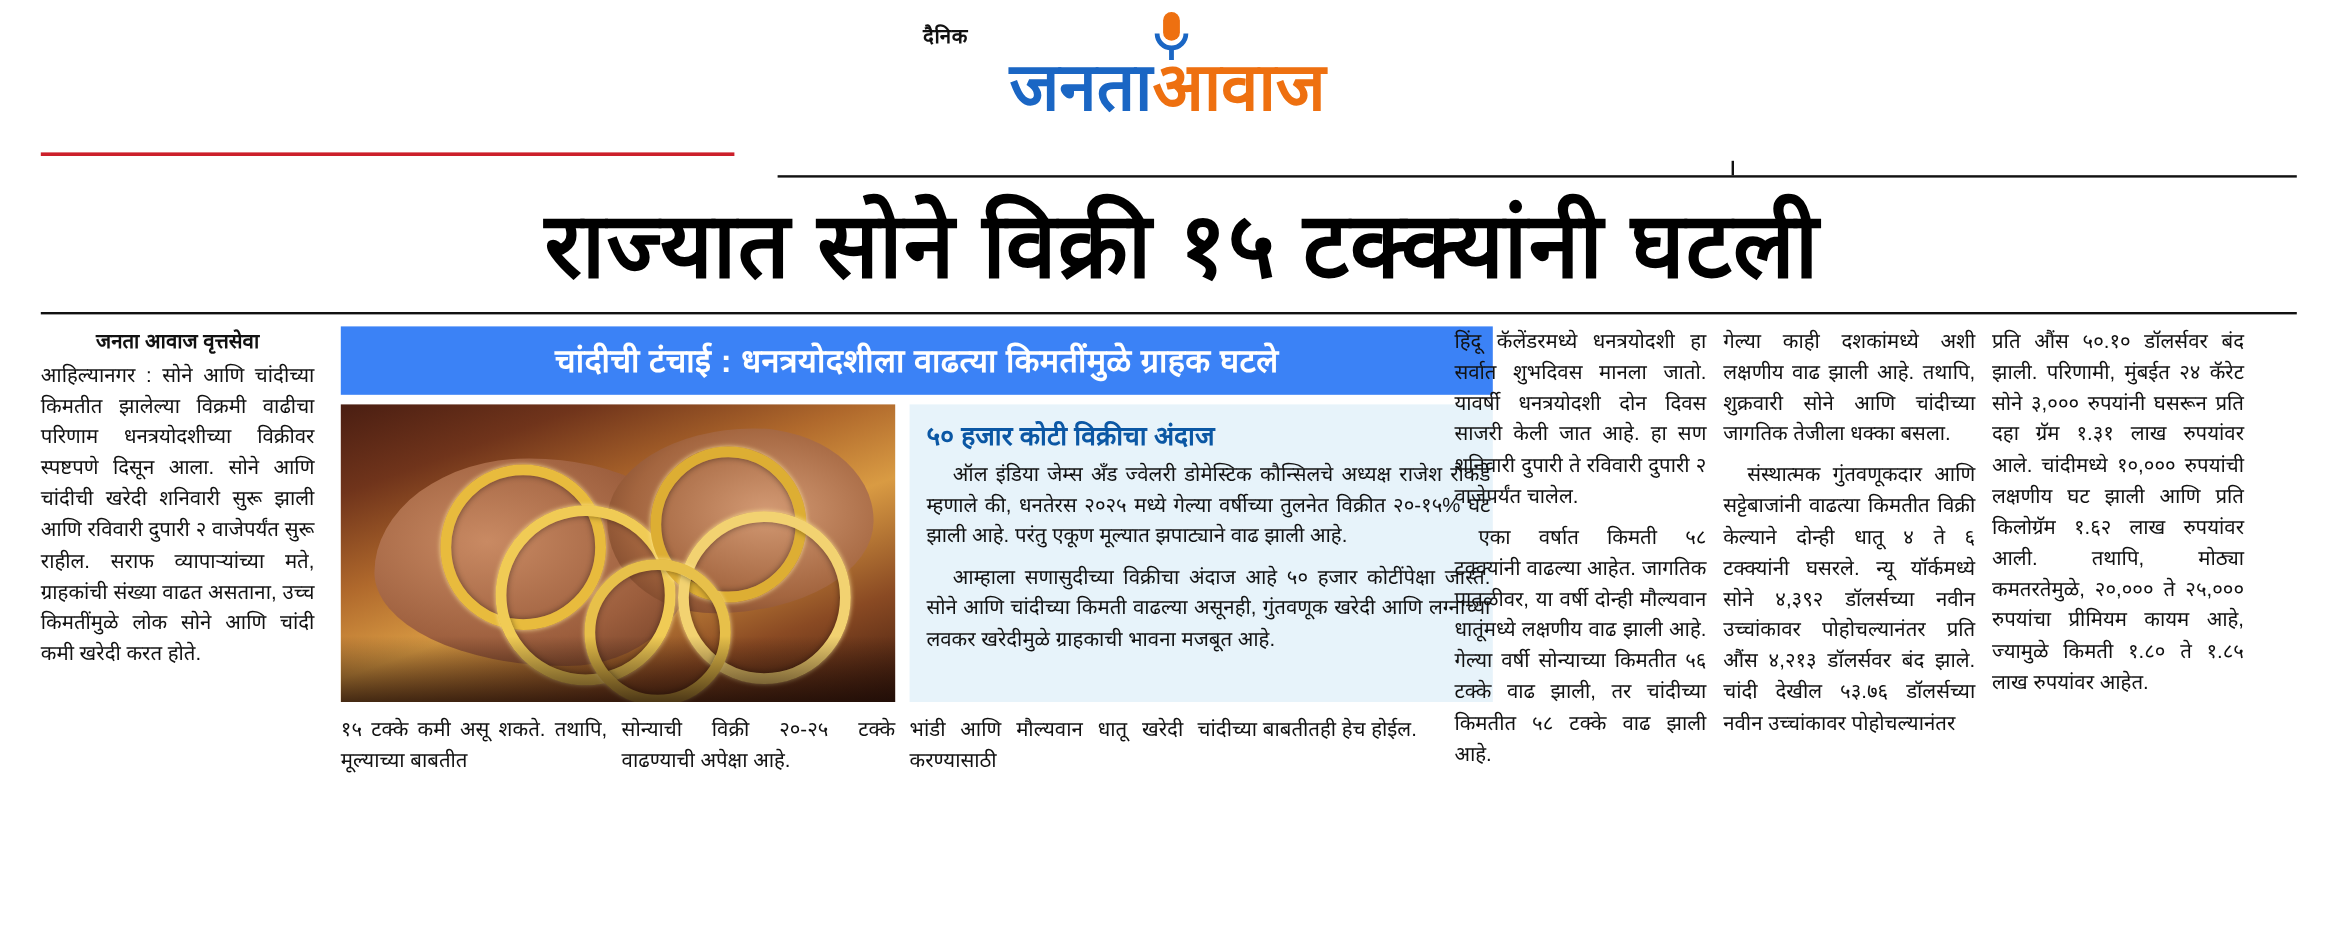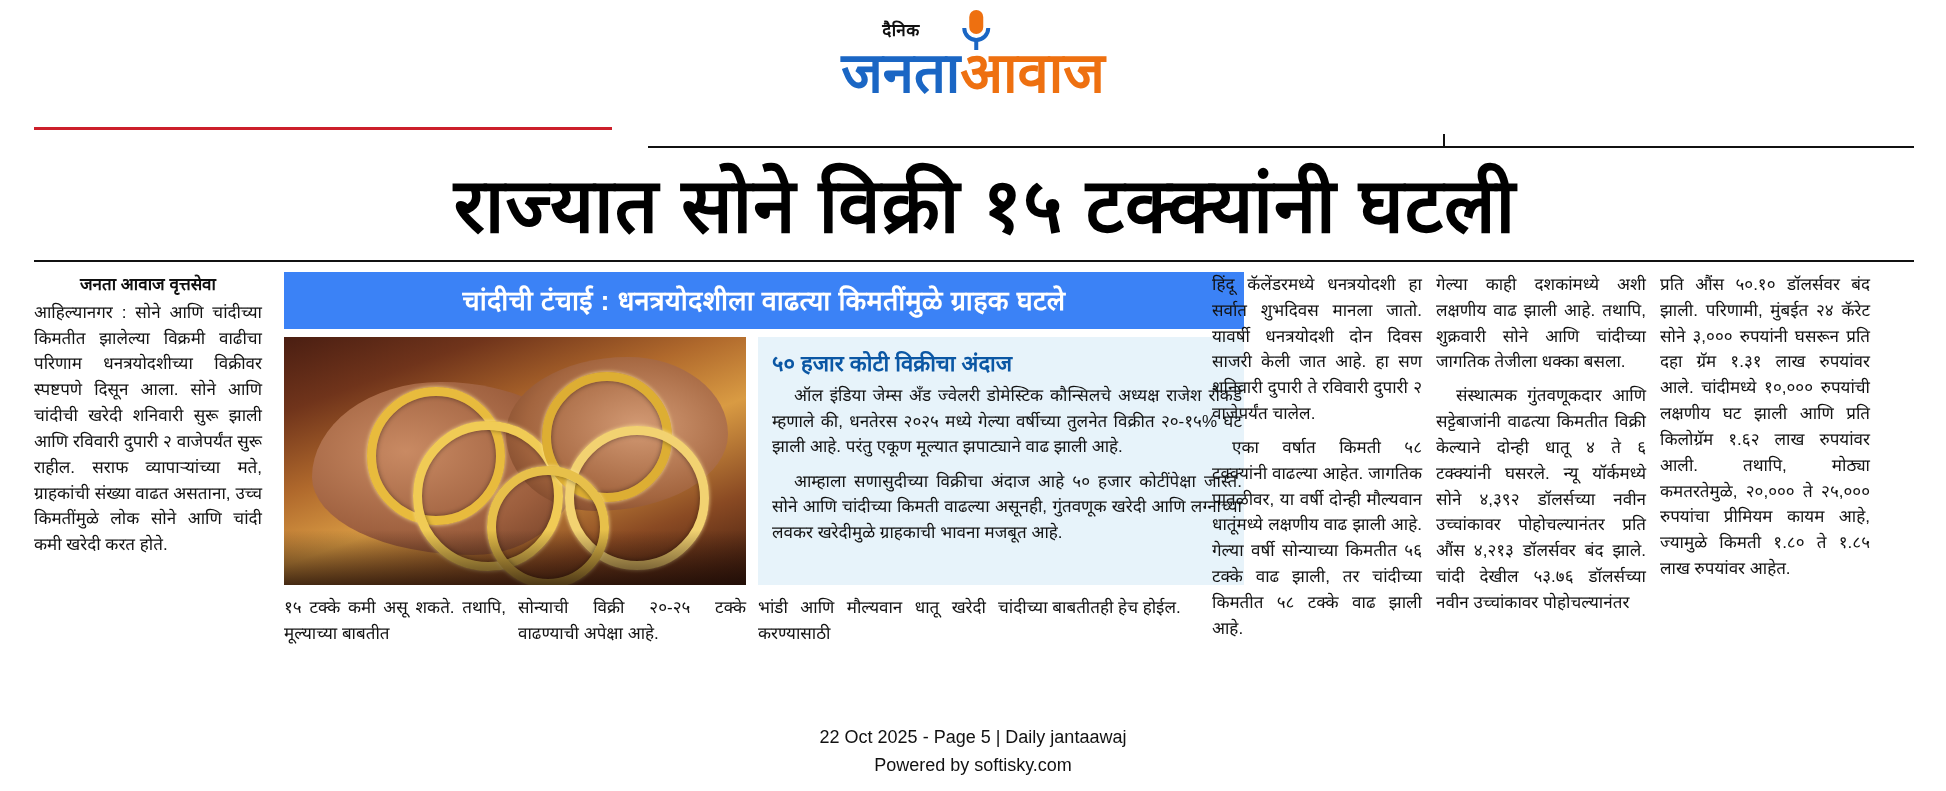--- a/index.html
+++ b/index.html
@@ -27,21 +27,21 @@
     position: absolute;
     left: 0; top: 0;
     width: 1946px;
     height: 128px;
   }
   .logo-wrap {
     position: absolute;
     left: 50%;
     transform: translateX(-50%);
     top: 10px;
-    text-align: center;
+    text-align: left;
     white-space: nowrap;
   }
   .logo-kicker {
     font-size: 17px;
     font-weight: bold;
     color: #111;
     letter-spacing: .5px;
     margin-bottom: 2px;
     display: inline-block;
     position: relative;
@@ -350,18 +350,14 @@
         <p class="first">गेल्या काही दशकांमध्ये अशी लक्षणीय वाढ झाली आहे. तथापि, शुक्रवारी सोने आणि चांदीच्या जागतिक तेजीला धक्का बसला.</p>
         <p>संस्थात्मक गुंतवणूकदार आणि सट्टेबाजांनी वाढत्या किमतीत विक्री केल्याने दोन्ही धातू ४ ते ६ टक्क्यांनी घसरले. न्यू यॉर्कमध्ये सोने ४,३९२ डॉलर्सच्या नवीन उच्चांकावर पोहोचल्यानंतर प्रति औंस ४,२१३ डॉलर्सवर बंद झाले. चांदी देखील ५३.७६ डॉलर्सच्या नवीन उच्चांकावर पोहोचल्यानंतर</p>
       </div>
       <div class="rcol">
         <p class="first">प्रति औंस ५०.१० डॉलर्सवर बंद झाली. परिणामी, मुंबईत २४ कॅरेट सोने ३,००० रुपयांनी घसरून प्रति दहा ग्रॅम १.३१ लाख रुपयांवर आले. चांदीमध्ये १०,००० रुपयांची लक्षणीय घट झाली आणि प्रति किलोग्रॅम १.६२ लाख रुपयांवर आली. तथापि, मोठ्या कमतरतेमुळे, २०,००० ते २५,००० रुपयांचा प्रीमियम कायम आहे, ज्यामुळे किमती १.८० ते १.८५ लाख रुपयांवर आहेत.</p>
       </div>
     </div>
 
   </div>
 
-  <div class="footer">
-    <div>22 Oct 2025 - Page 5 | Daily jantaawaj</div>
-    <div class="pow">Powered by softisky.com</div>
-  </div>
 
 </div>
 
 </body></html>

